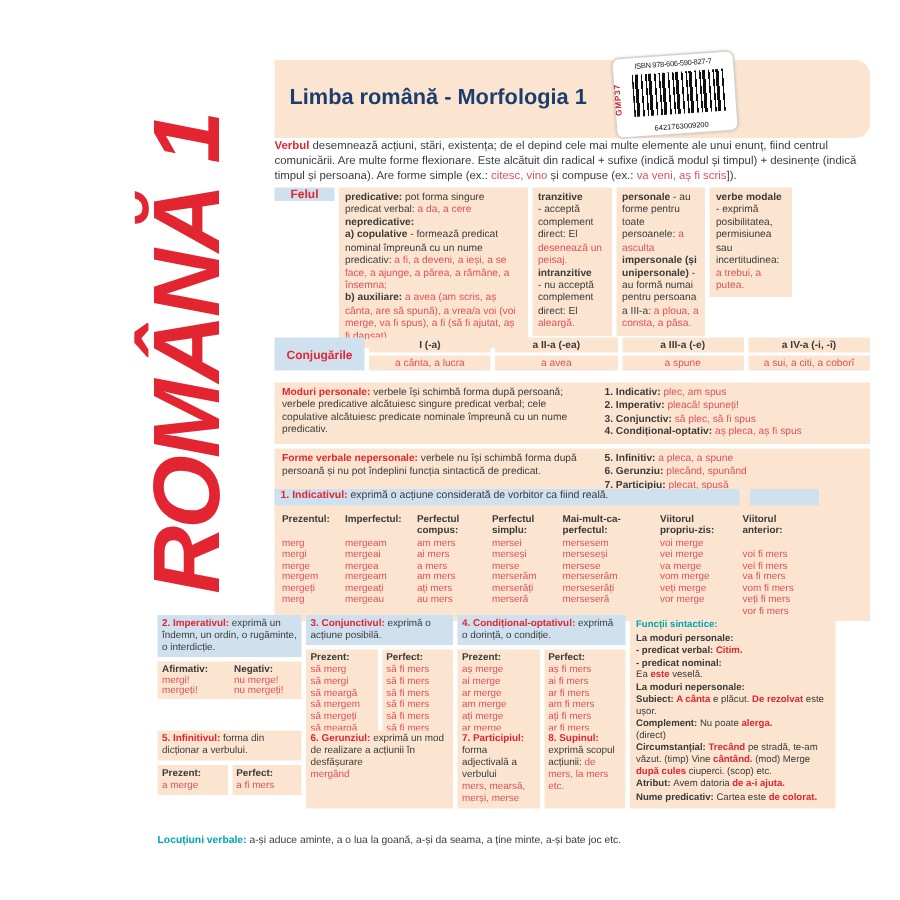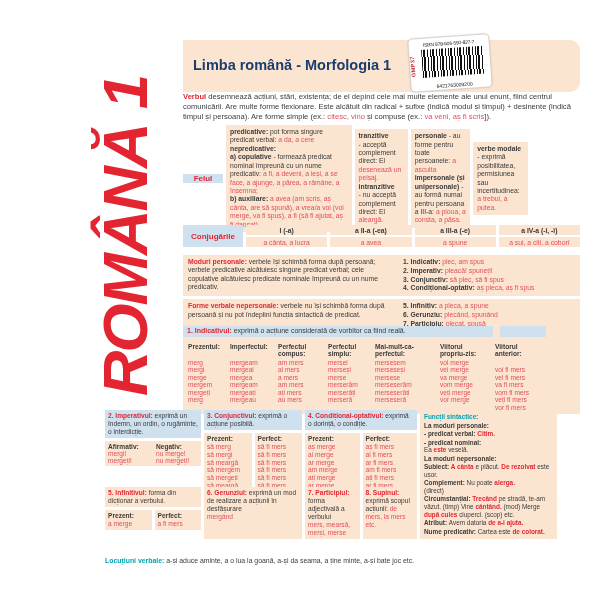--- a/index.html
+++ b/index.html
@@ -28,21 +28,21 @@
   
   .intro{position:absolute;left:183px;top:92px;width:392px;font-size:7.6px;line-height:1.3;white-space:pre-line;}
 
   
   .lblcell{background:#cfe1ef;color:#e32531;font-weight:700;display:flex;align-items:center;justify-content:center;text-align:center;}
   .peach{background:#fbe5d1;}
   .blue{background:#cfe1ef;}
   .rich{white-space:pre-line;}
 
   
-  .felul{position:absolute;left:183px;top:125px;width:345px;display:flex;gap:3px;align-items:center;}
+  .felul{position:absolute;left:183px;top:125px;width:345px;display:flex;gap:3px;align-items:flex-start;}
   .felul .lblcell{width:40px;font-size:8px;flex:none;}
   .felul .cell{padding:3px 4px;font-size:6.8px;line-height:1.24;white-space:pre-line;}
   .fc1{width:146px;} .fc2{width:56px;} .fc3{width:64px;} .fc4{width:58px;}
 
   
   .conj{position:absolute;left:183px;top:225px;width:397px;display:flex;gap:3px;text-align:center;}
   .conj .lblcell{width:60px;font-size:8px;flex:none;}
   .ccol{flex:1;display:flex;flex-direction:column;gap:2px;}
   .ch{background:#fbe5d1;font-weight:700;font-size:6.8px;padding:1.5px 0;}
   .cx{background:#fbe5d1;color:#e0505c;font-size:6.8px;padding:1.5px 0;}

